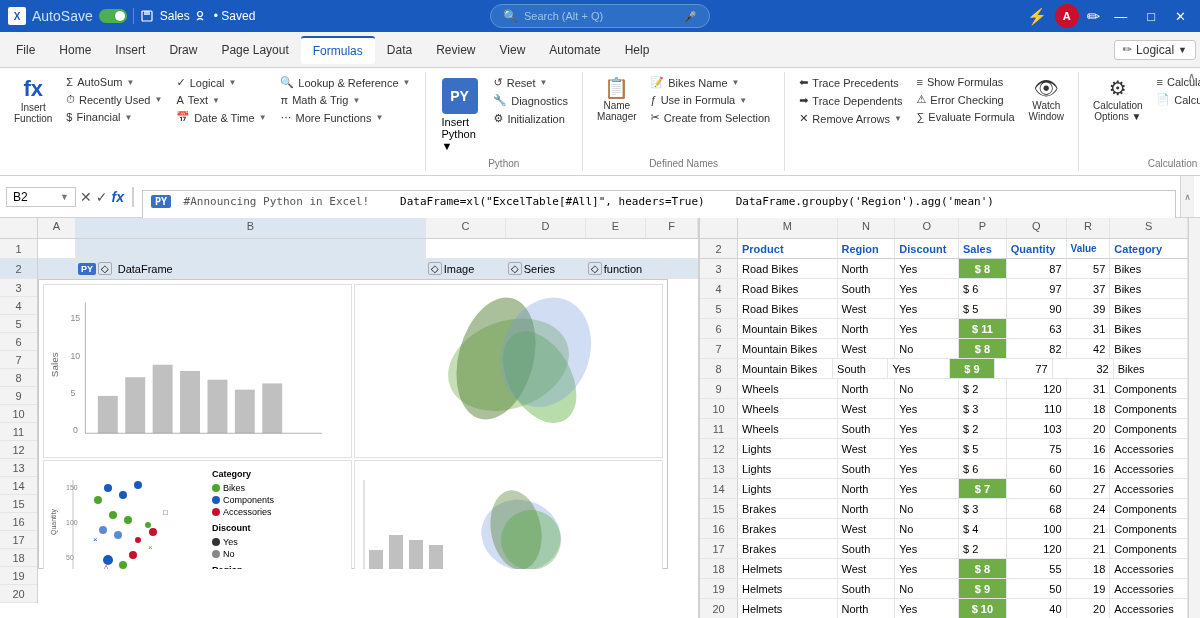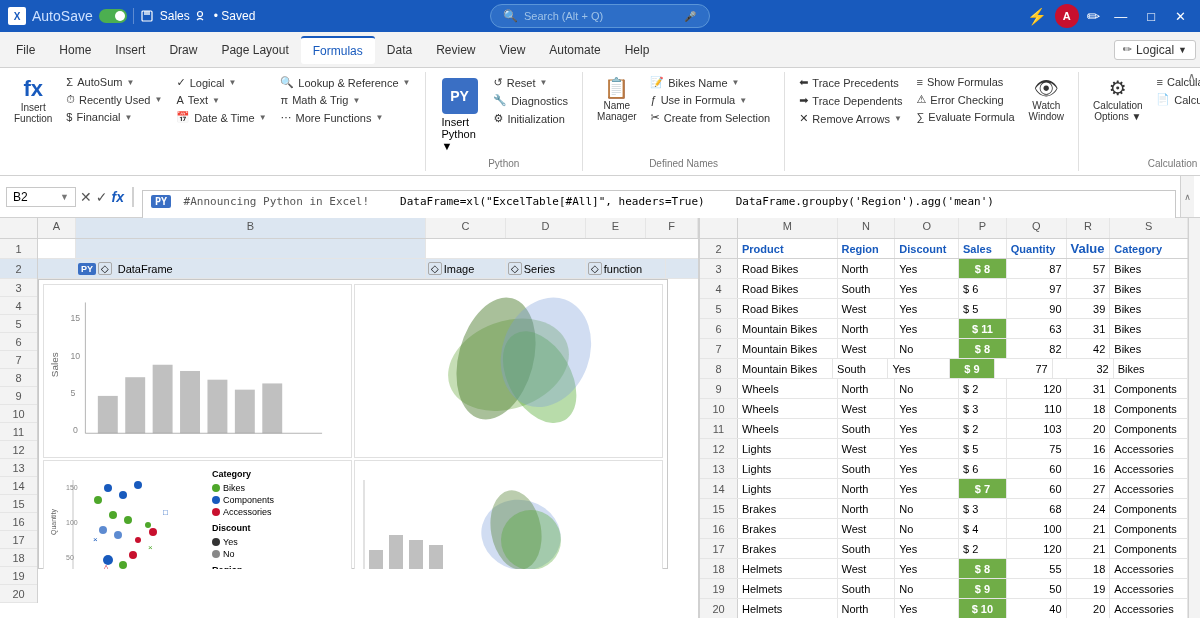--- a/index.html
+++ b/index.html
@@ -551,21 +551,21 @@
 
     <div>
 
       <div style="display:flex;border-bottom:1px solid #d1d1d1;height:20px;">
         <div style="width:38px;min-width:38px;background:#f3f3f3;border-right:1px solid #d1d1d1;text-align:center;font-size:11px;color:#555;display:flex;align-items:center;justify-content:center;">2</div>
         <div style="width:100px;border-right:1px solid #e5e5e5;font-size:11px;color:#185abd;font-weight:600;padding:2px 4px;display:flex;align-items:center;">Product</div>
         <div style="width:58px;border-right:1px solid #e5e5e5;font-size:11px;color:#185abd;font-weight:600;padding:2px 4px;display:flex;align-items:center;">Region</div>
         <div style="width:64px;border-right:1px solid #e5e5e5;font-size:11px;color:#185abd;font-weight:600;padding:2px 4px;display:flex;align-items:center;">Discount</div>
         <div style="width:48px;border-right:1px solid #e5e5e5;font-size:11px;color:#185abd;font-weight:600;padding:2px 4px;display:flex;align-items:center;">Sales</div>
         <div style="width:60px;border-right:1px solid #e5e5e5;font-size:11px;color:#185abd;font-weight:600;padding:2px 4px;display:flex;align-items:center;">Quantity</div>
-        <div style="width:44px;border-right:1px solid #e5e5e5;font-size:13px;color:#185abd;font-weight:600;padding:2px 4px;display:flex;align-items:center;">Value</div>
+        <div style="width:44px;border-right:1px solid #e5e5e5;font-size:10px;color:#185abd;font-weight:600;padding:2px 4px;display:flex;align-items:center;">Value</div>
         <div style="width:78px;border-right:1px solid #e5e5e5;font-size:11px;color:#185abd;font-weight:600;padding:2px 4px;display:flex;align-items:center;">Category</div>
       </div>
 
       <div id="data-rows-container">
           <div style="display: flex; border-bottom: 1px solid rgb(229, 229, 229); height: 20px;">
     <div style="width:38px;min-width:38px;background:#f3f3f3;border-right:1px solid #d1d1d1;text-align:center;font-size:11px;color:#555;display:flex;align-items:center;justify-content:center;">3</div>
     <div style="width:100px;border-right:1px solid #e5e5e5;font-size:11px;padding:2px 4px;display:flex;align-items:center;overflow:hidden;white-space:nowrap;">Road Bikes</div>
     <div style="width:58px;border-right:1px solid #e5e5e5;font-size:11px;padding:2px 4px;display:flex;align-items:center;">North</div>
     <div style="width:64px;border-right:1px solid #e5e5e5;font-size:11px;padding:2px 4px;display:flex;align-items:center;">Yes</div>
     <div style="width:48px;border-right:1px solid #e5e5e5;font-size:11px;padding:2px 4px;display:flex;align-items:center;background:#70ad47;color:white;font-weight:bold;justify-content:center;">$ 8</div>

